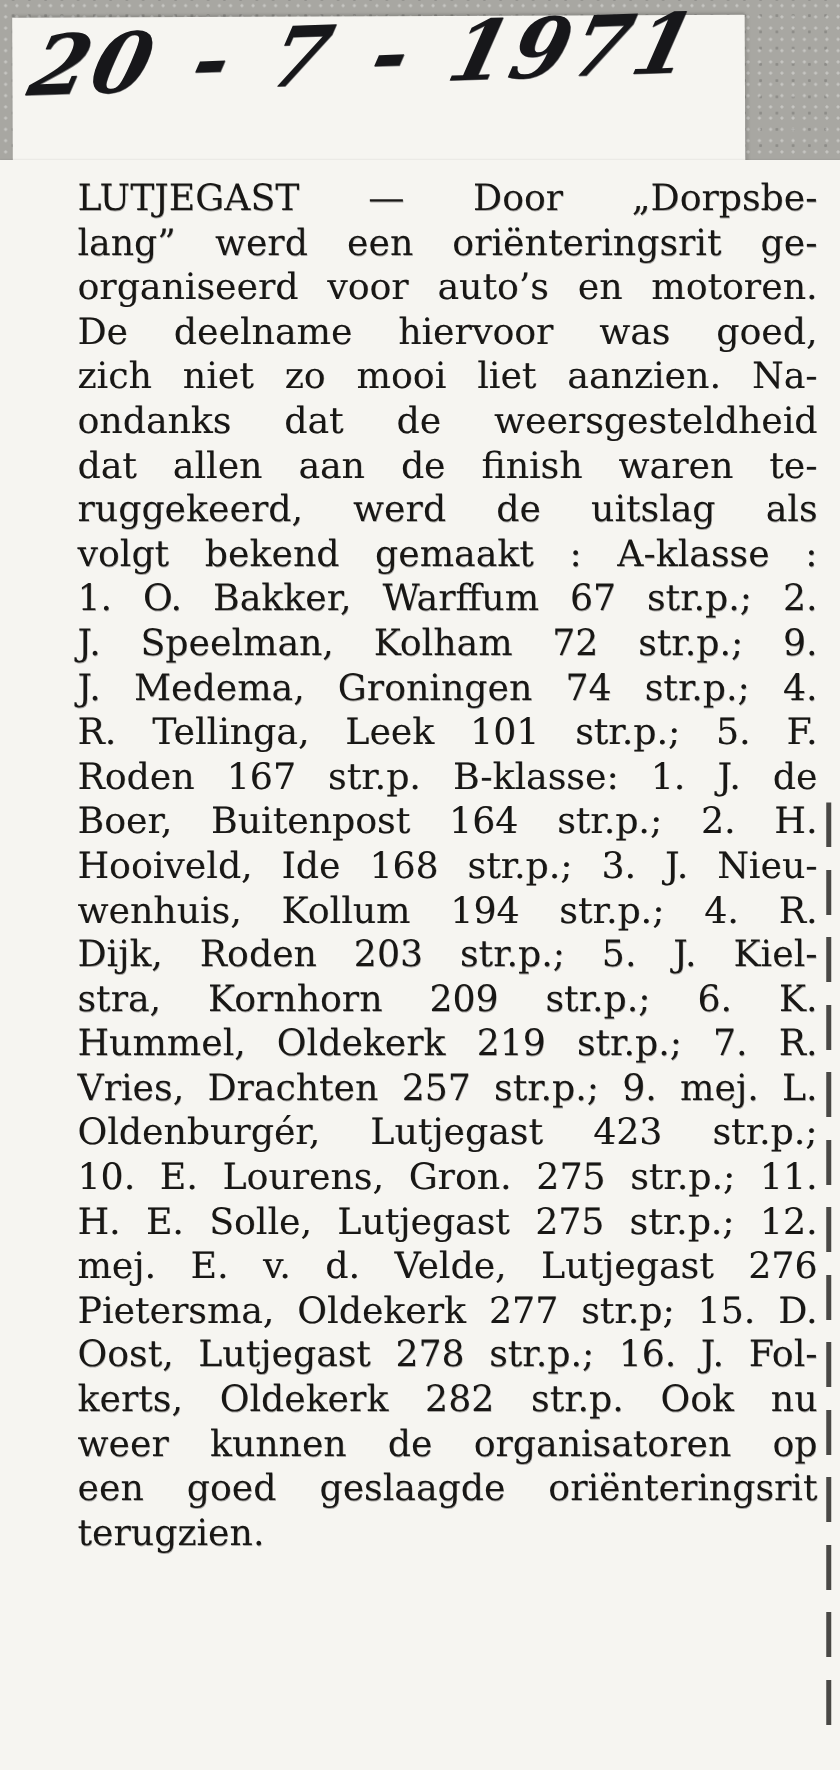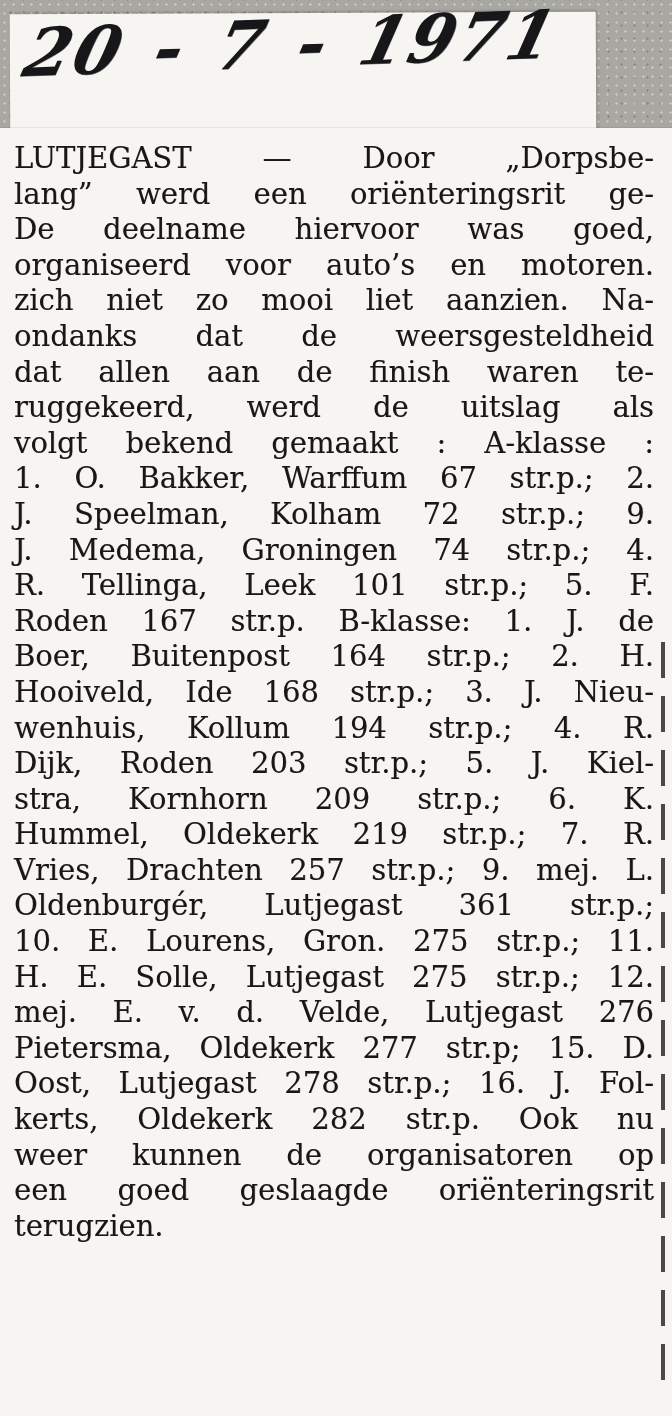--- a/index.html
+++ b/index.html
@@ -65,20 +65,21 @@
     line-height: 35.6px;
     color: var(--ink, #181715);
     text-shadow: 0.4px 0.4px 0 rgba(25,24,22,0.35);
   }
   .article .line {
     text-align: justify;
     text-align-last: justify;
     white-space: normal;
     height: 35.6px;
     overflow: visible;
+    margin-left: 48px;
   }
   .article .line:last-child {
     text-align-last: left;
   }
   .column-rule {
     position: absolute;
     left: 661px;
     top: 642px;
     width: 4px;
     height: 752px;
@@ -92,40 +93,40 @@
 </head>
 <body>
 
 <div class="stage">
   <div class="paper paper-top"></div>
   <div class="paper paper-main"></div>
   <div class="handwriting">20 - 7 - 1971</div>
   <div class="article">
       <div class="line">LUTJEGAST — Door „Dorpsbe-</div>
       <div class="line">lang” werd een oriënteringsrit ge-</div>
+      <div class="line">organiseerd voor auto’s en motoren.</div>
       <div class="line">De deelname hiervoor was goed,</div>
-      <div class="line">organiseerd voor auto’s en motoren.</div>
       <div class="line">zich niet zo mooi liet aanzien. Na-</div>
       <div class="line">ondanks dat de weersgesteldheid</div>
       <div class="line">dat allen aan de finish waren te-</div>
       <div class="line">ruggekeerd, werd de uitslag als</div>
       <div class="line">volgt bekend gemaakt : A-klasse :</div>
       <div class="line">1. O. Bakker, Warffum 67 str.p.; 2.</div>
       <div class="line">J. Speelman, Kolham 72 str.p.; 9.</div>
       <div class="line">J. Medema, Groningen 74 str.p.; 4.</div>
       <div class="line">R. Tellinga, Leek 101 str.p.; 5. F.</div>
       <div class="line">Roden 167 str.p. B-klasse: 1. J. de</div>
       <div class="line">Boer, Buitenpost 164 str.p.; 2. H.</div>
       <div class="line">Hooiveld, Ide 168 str.p.; 3. J. Nieu-</div>
       <div class="line">wenhuis, Kollum 194 str.p.; 4. R.</div>
       <div class="line">Dijk, Roden 203 str.p.; 5. J. Kiel-</div>
       <div class="line">stra, Kornhorn 209 str.p.; 6. K.</div>
       <div class="line">Hummel, Oldekerk 219 str.p.; 7. R.</div>
       <div class="line">Vries, Drachten 257 str.p.; 9. mej. L.</div>
-      <div class="line">Oldenburgér, Lutjegast 361 str.p.;</div>
+      <div class="line">Oldenburgér, Lutjegast 423 str.p.;</div>
       <div class="line">10. E. Lourens, Gron. 275 str.p.; 11.</div>
       <div class="line">H. E. Solle, Lutjegast 275 str.p.; 12.</div>
       <div class="line">mej. E. v. d. Velde, Lutjegast 276</div>
       <div class="line">Pietersma, Oldekerk 277 str.p; 15. D.</div>
       <div class="line">Oost, Lutjegast 278 str.p.; 16. J. Fol-</div>
       <div class="line">kerts, Oldekerk 282 str.p. Ook nu</div>
       <div class="line">weer kunnen de organisatoren op</div>
       <div class="line">een goed geslaagde oriënteringsrit</div>
       <div class="line">terugzien.</div>
     </div>

